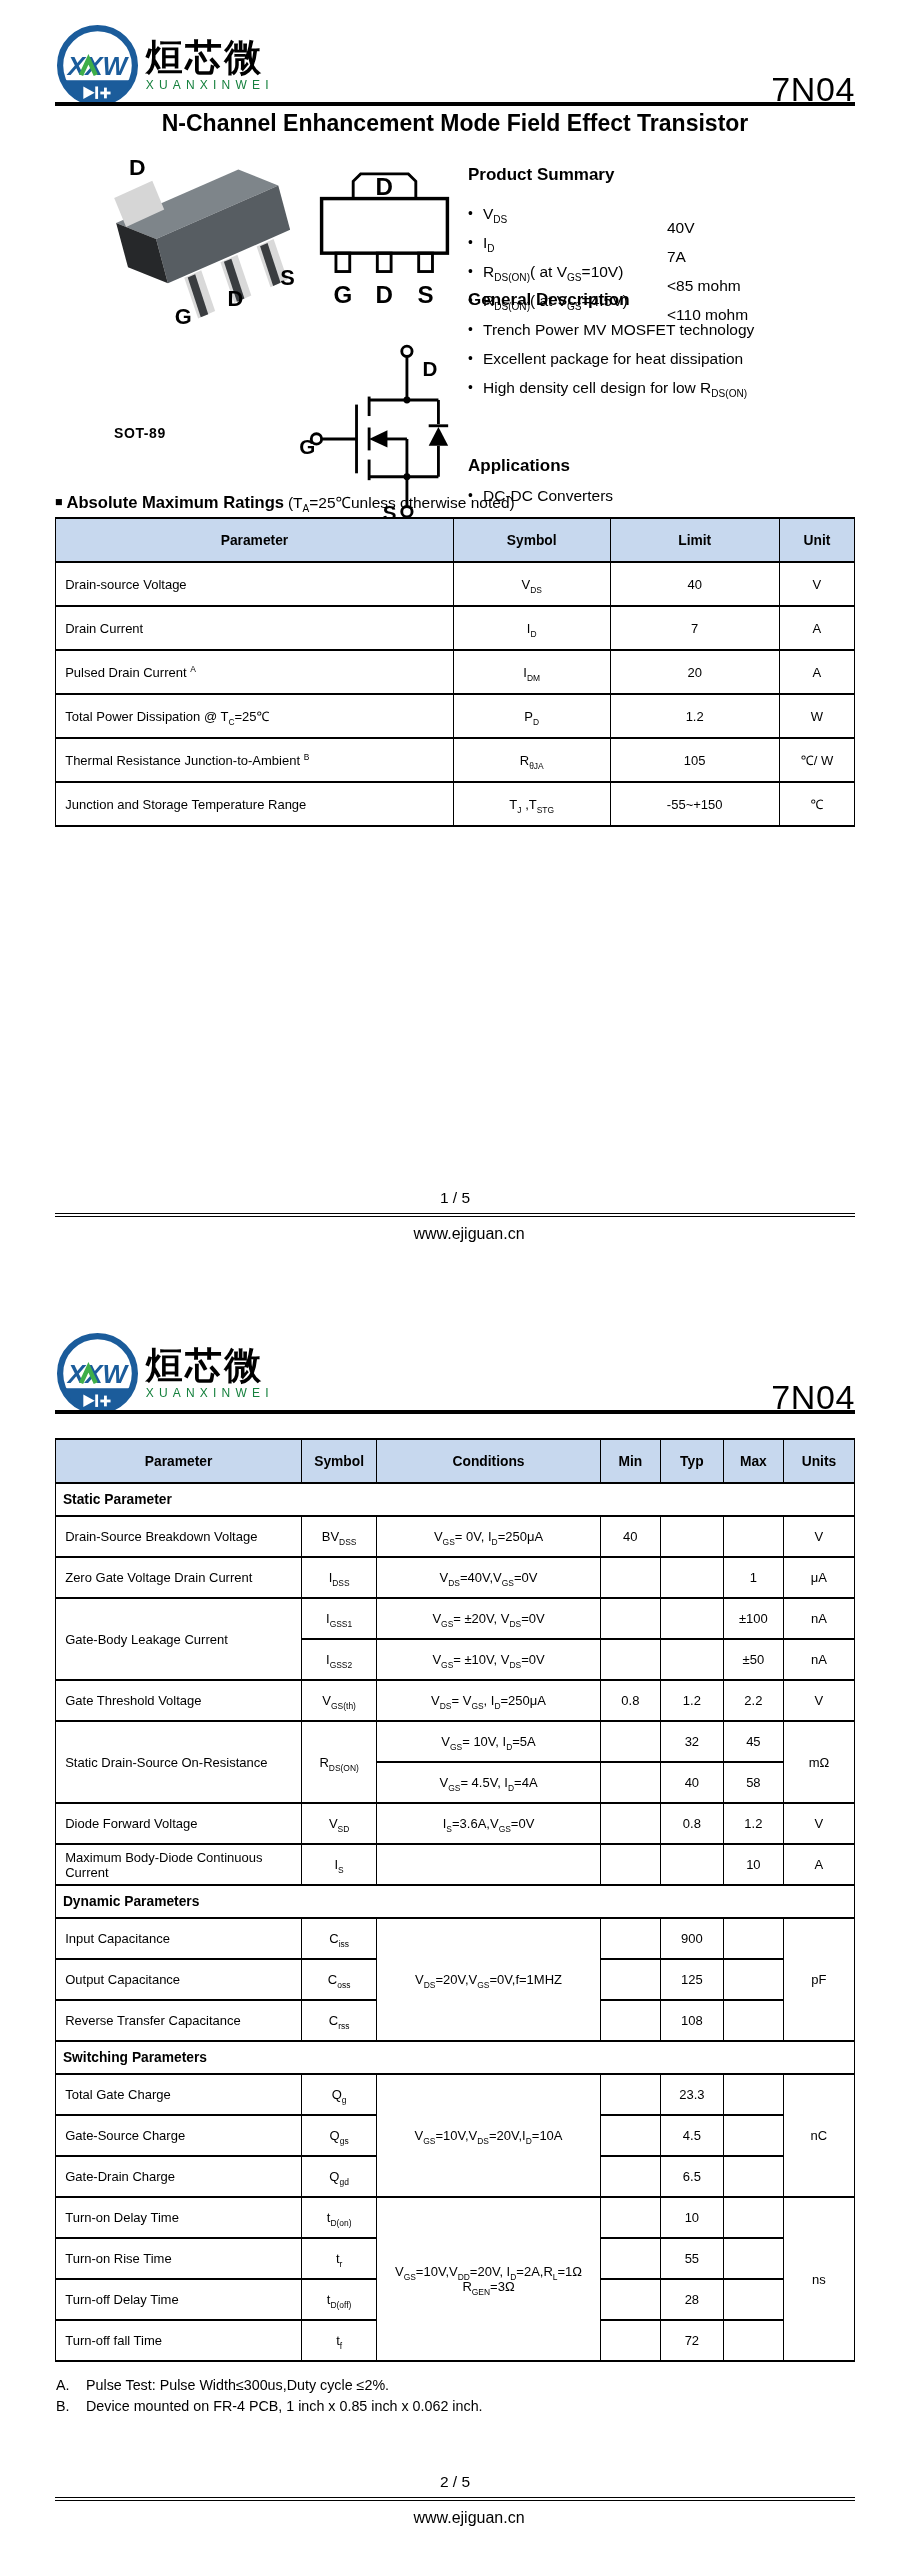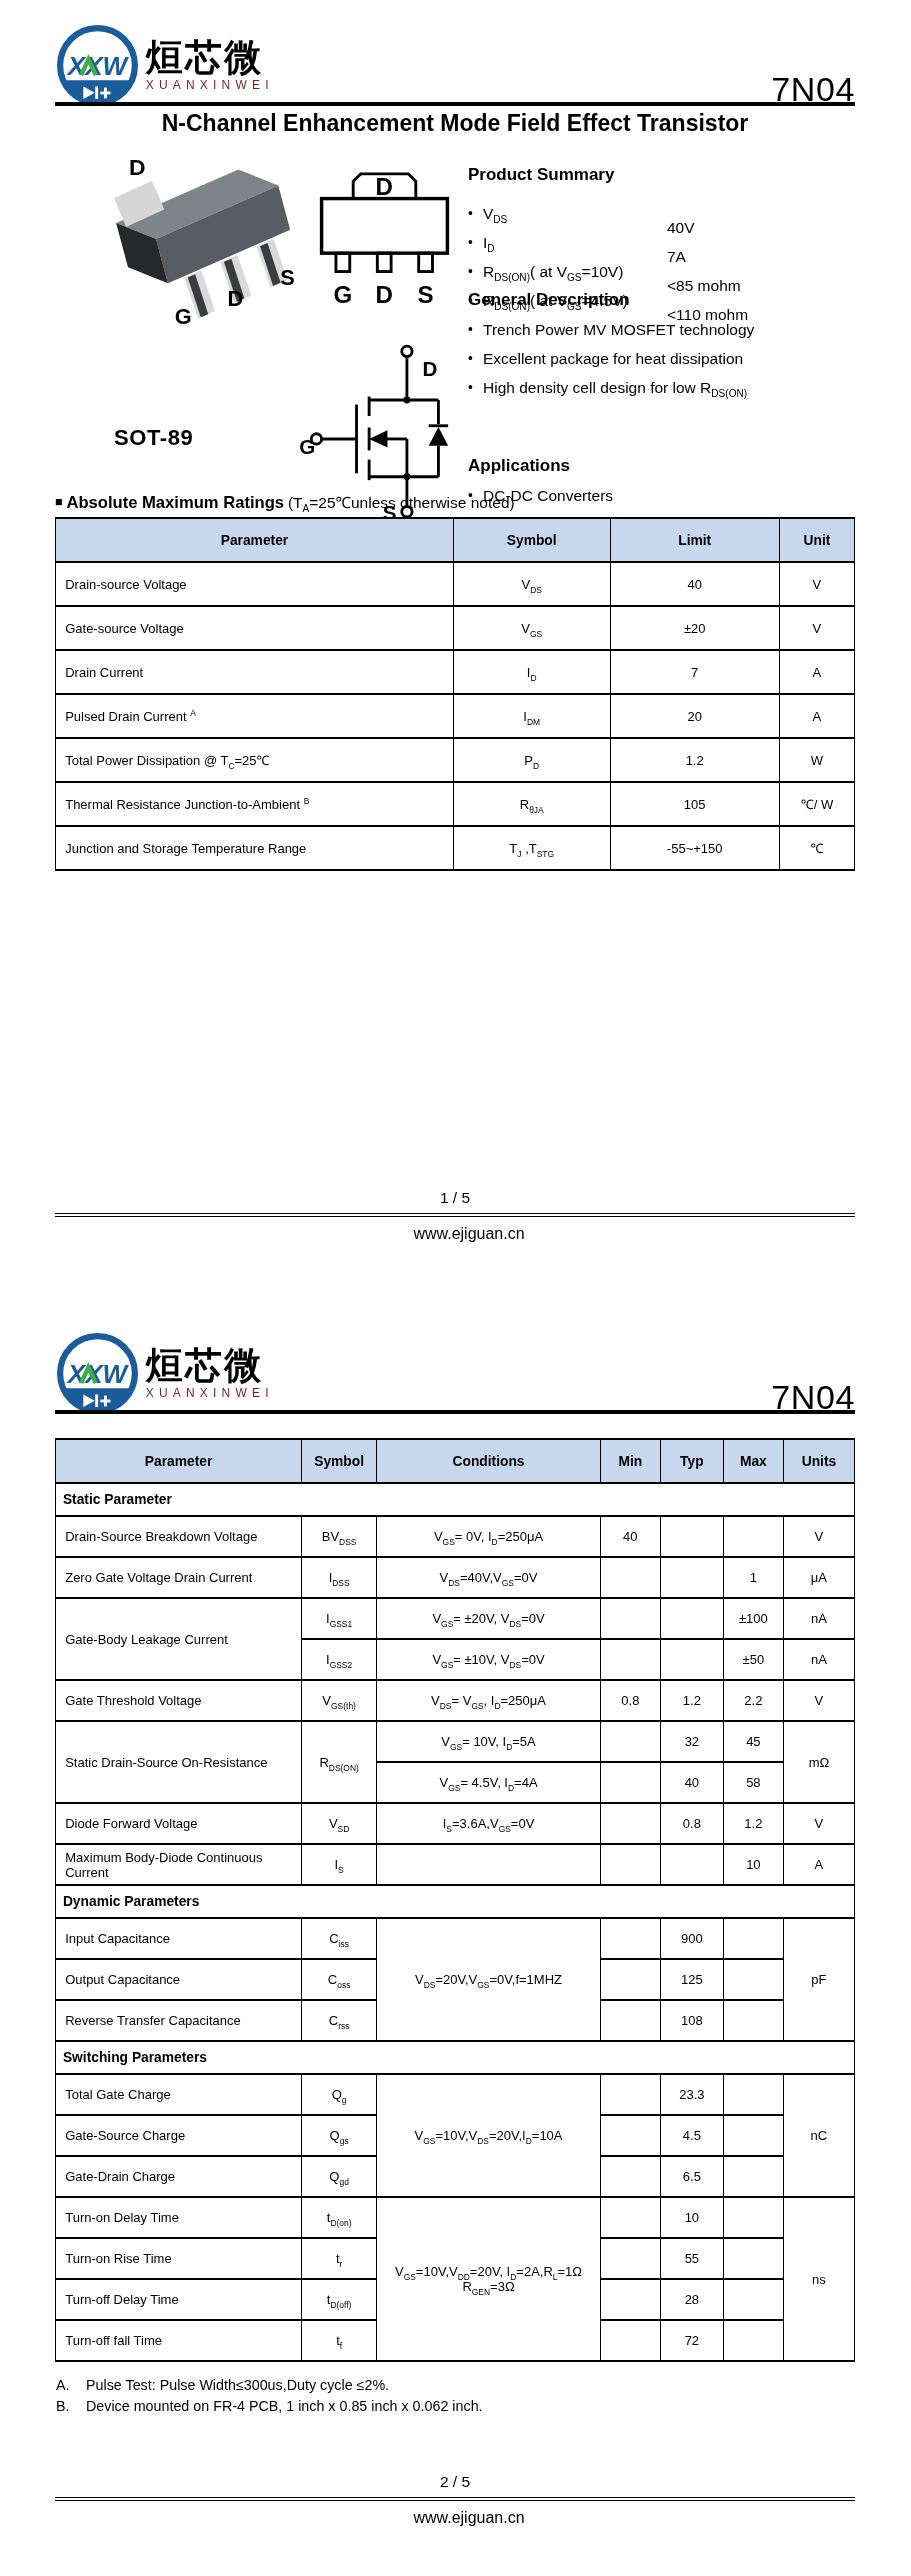--- a/index.html
+++ b/index.html
@@ -8,21 +8,21 @@
   #page1{top:0;height:1288px;}
   #page2{top:1288px;height:1288px;}
   .abs{position:absolute;}
 
   
   .masthead{position:absolute;left:55px;width:800px;display:flex;justify-content:space-between;align-items:flex-end;}
   .logo{display:flex;align-items:center;}
   .emblem{width:85px;height:85px;flex:0 0 auto;}
   .logo-text{margin-left:5.7px;}
   .logo-cn{font-size:37px;font-weight:bold;letter-spacing:2.3px;line-height:1.05;color:#000;}
-  .logo-latin{font-size:12px;letter-spacing:5.2px;color:#7f1d1d;margin-top:1.1px;}
+  .logo-latin{font-size:12px;letter-spacing:5.2px;color:#15803d;margin-top:1.1px;}
   .pn{font-size:34px;line-height:1;letter-spacing:0.6px;color:#000;padding-bottom:2.3px;}
   .rule{position:absolute;left:55px;width:800px;height:4px;background:#000;}
 
   .doc-title{position:absolute;left:55px;width:800px;text-align:center;font-size:23px;font-weight:bold;margin:0;}
 
   
   .col-right{position:absolute;left:468px;top:165px;width:390px;}
   .blk{position:absolute;left:0;width:390px;}
   .blk h3{margin:0 0 5.7px 0;font-size:17px;font-weight:bold;}
   .ps-row{display:grid;grid-template-columns:15px 184px auto;height:29px;align-items:center;font-size:15.5px;}
@@ -53,21 +53,21 @@
 
   
   .fnotes{position:absolute;left:56px;width:797px;}
   .fn-row{display:grid;grid-template-columns:30px auto;font-size:14.3px;height:21px;align-items:center;}
 
   
   .pageno{position:absolute;left:55px;width:800px;text-align:center;font-size:15.5px;}
   .frule{position:absolute;left:55px;width:800px;height:0.6px;border-top:1.1px solid #000;border-bottom:1.1px solid #000;padding-top:1.1px;box-sizing:content-box;}
   .site{position:absolute;left:69px;width:800px;text-align:center;font-size:16px;}
 
-  .pkg-name{position:absolute;font-size:22px;font-weight:bold;letter-spacing:0.6px;}
+  .pkg-name{position:absolute;font-size:14px;font-weight:bold;letter-spacing:0.6px;}
   svg text{font-family:"Liberation Sans",sans-serif;}
 </style>
 </head>
 <body>
 
 <section class="page" id="page1">
 
   <div class="masthead" style="top:23px;">
     <div class="logo">
       <svg class="emblem" viewBox="0 0 150 150">
@@ -244,26 +244,20 @@
         </tr>
       </thead>
       <tbody>
         <tr>
           <td class="l">Drain-source Voltage</td>
           <td>V<sub>DS</sub></td>
           <td>40</td>
           <td>V</td>
         </tr>
         <tr>
-          <td class="l">Gate-source Voltage</td>
-          <td>V<sub>GS</sub></td>
-          <td>±20</td>
-          <td>V</td>
-        </tr>
-        <tr>
           <td class="l">Drain Current</td>
           <td>I<sub>D</sub></td>
           <td>7</td>
           <td>A</td>
         </tr>
         <tr>
           <td class="l">Pulsed Drain Current <sup>A</sup></td>
           <td>I<sub>DM</sub></td>
           <td>20</td>
           <td>A</td>

